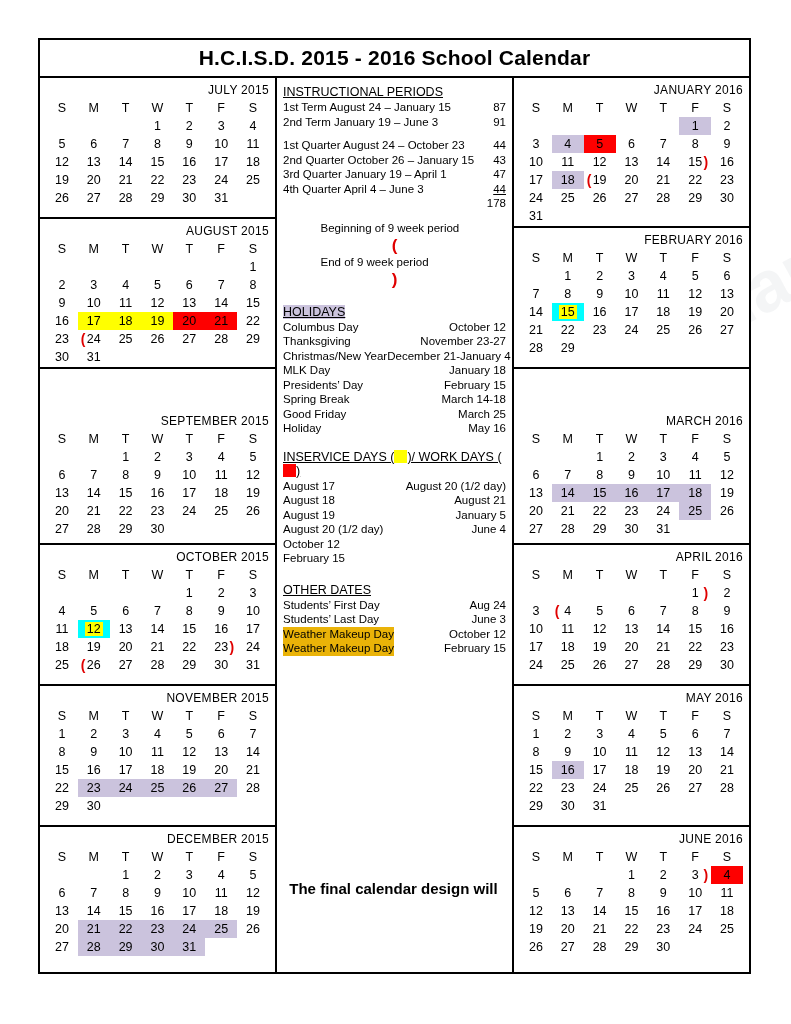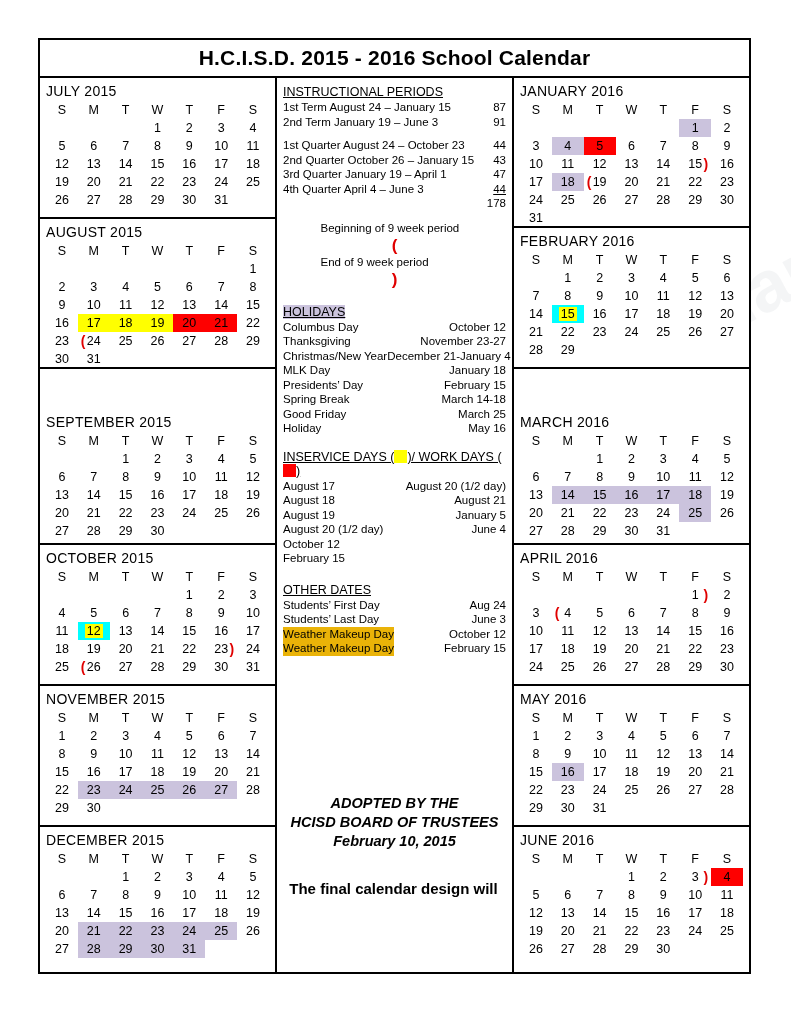--- a/index.html
+++ b/index.html
@@ -63,22 +63,22 @@
   .month {
     box-sizing: border-box;
     border-bottom: 2px solid #000000;
     padding: 3px 6px 2px 6px;
     height: 150px;
     position: relative;
   }
   .month.short { height: 145px; margin-top: 40px; }
   .month.last { border-bottom: none; height: 154px; }
   .month-name {
-    text-align: left;
-    font-size: 14px;
+    text-align: right;
+    font-size: 12px;
     font-weight: normal;
     letter-spacing: 0.3px;
     margin: 2px 0 1px 0;
   }
   table.cal {
     width: 100%;
     border-collapse: collapse;
     table-layout: fixed;
   }
   table.cal th {
@@ -753,25 +753,20 @@
               <span class="lbl cyan">Weather Makeup Day</span>
               <span class="val">October 12</span>
             </div>
             <div class="row">
               <span class="lbl cyan">Weather Makeup Day</span>
               <span class="val">February 15</span>
             </div>
           </div>
       </div>
 
-      <div class="adopted">
-        <div class="a-line">ADOPTED BY THE</div>
-        <div class="a-line">HCISD BOARD OF TRUSTEES</div>
-        <div class="a-line">February 10, 2015</div>
-      </div>
 
       <div class="final-note">
         <div class="f-line">The final calendar design will</div>
       </div>
 
     </div>
 
     <div class="col-right" id="col-right">
         <div class="month">
           <div class="month-name">JANUARY 2016</div>

